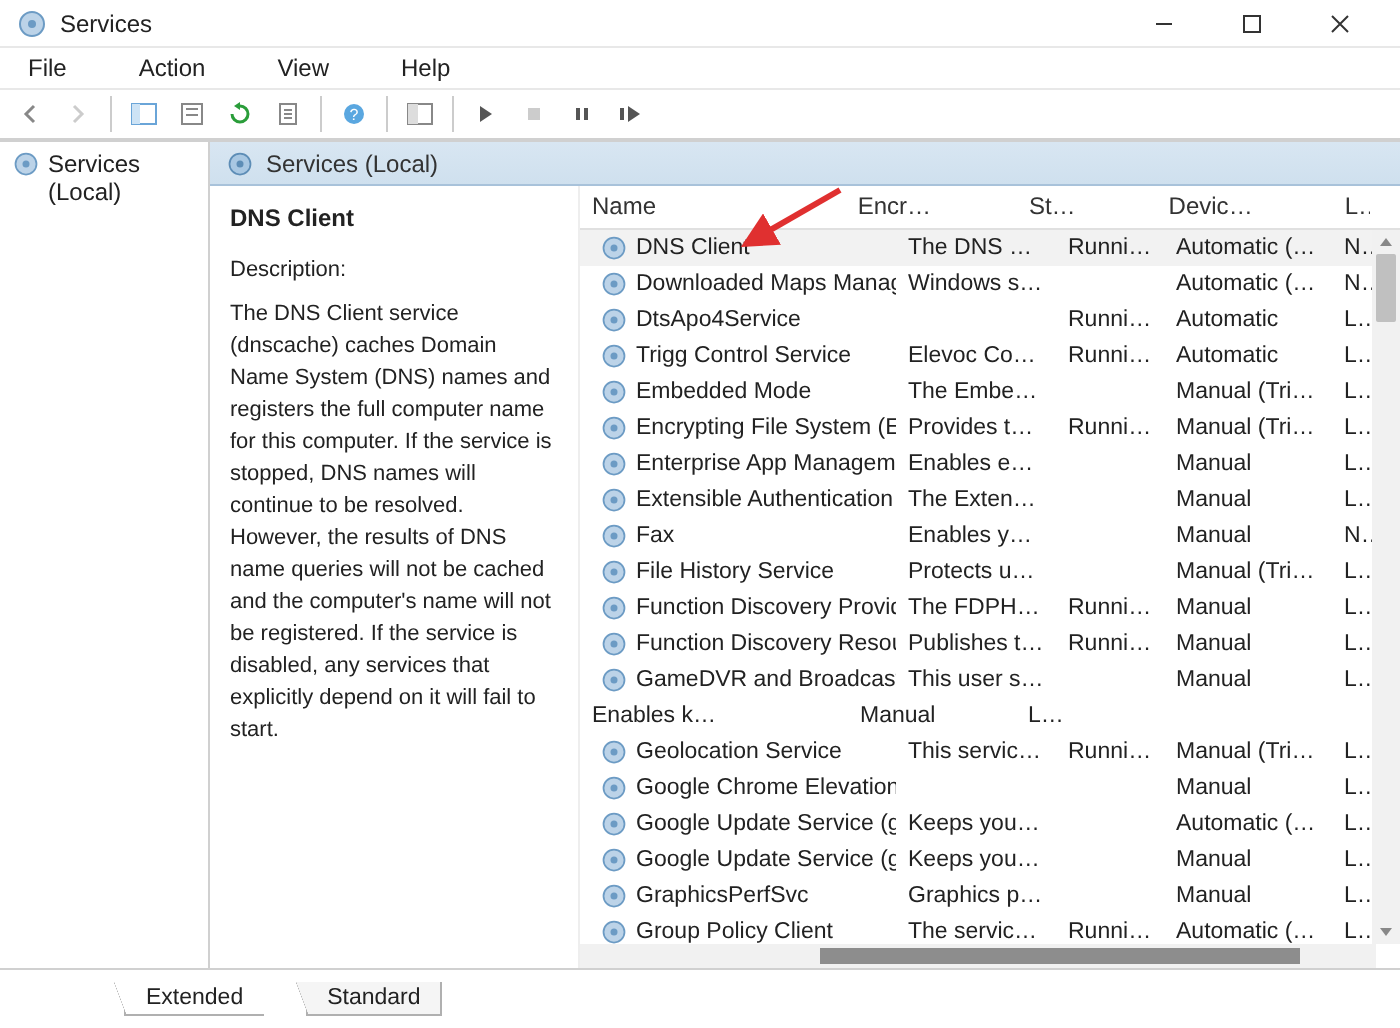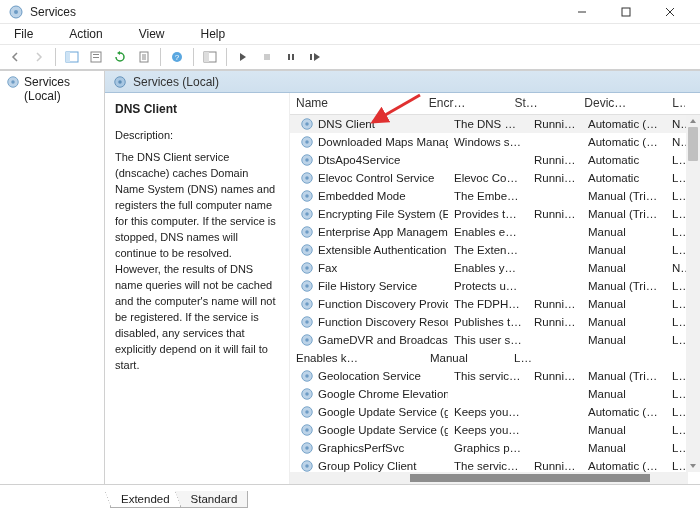--- a/index.html
+++ b/index.html
@@ -57,21 +57,21 @@
   .scrollbar-v .thumb { position: absolute; left: 2px; right: 2px; top: 12px; height: 34px; background: #c0c0c0; border-radius: 1px; }
   .scrollbar-v .arrow { position: absolute; left: 0; right: 0; height: 12px; display:flex;align-items:center;justify-content:center; }
   .scrollbar-v .arrow.up { top:0; } .scrollbar-v .arrow.dn { bottom:0; }
   .scrollbar-h { position: absolute; left: 0; right: 12px; bottom: 0; height: 12px; background: #f1f1f1; }
   .scrollbar-h .thumb { position: absolute; top:2px; bottom:2px; left: 120px; width: 240px; background:#8d8d8d; }
 
   
   .redarrow { position: absolute; left: 365px; top: 92px; pointer-events: none; }
 
   
-  .tabs { height: 24px; display: flex; align-items: flex-end; padding-left: 110px; border-top: 1px solid #d0d0d0; font-size: 11.5px; }
+  .tabs { height: 24px; display: flex; align-items: flex-end; padding-left: 62px; border-top: 1px solid #d0d0d0; font-size: 11.5px; gap: 21px; }
   .tab { padding: 2px 10px 2px 10px; border: 1px solid #b0b0b0; border-top: none; background: #f5f5f5; position: relative; }
   .tab:first-child { border-right: none; }
   .tab.active { background: #fff; }
   .tab:before { content:""; position:absolute; left:-6px; top:0; bottom:0; width:6px; background:linear-gradient(to top right, transparent 48%, #b0b0b0 50%, #f5f5f5 52%);}
   .tab.active:before { background:linear-gradient(to top right, transparent 48%, #b0b0b0 50%, #fff 52%);}
 </style>
 </head>
 <body>
 
 <div class="titlebar">
@@ -250,21 +250,21 @@
               <div class="cell c-stat">Running</div>
               <div class="cell c-type">Automatic</div>
               <div class="cell c-log">Loc</div>
             </div>
             <div class="row">
               <div class="cell c-name">
                 <svg class="rico" viewBox="0 0 16 16">
                   <circle cx="8" cy="8" r="6" fill="#bcd3e8" stroke="#6c9bc4"></circle>
                   <circle cx="8" cy="8" r="2" fill="#6c9bc4"></circle>
                 </svg>
-                <span>Elevoc Control Service</span>
+                <span>Trigg Control Service</span>
               </div>
               <div class="cell c-desc">Elevoc Contr...</div>
               <div class="cell c-stat">Running</div>
               <div class="cell c-type">Automatic</div>
               <div class="cell c-log">Loc</div>
             </div>
             <div class="row">
               <div class="cell c-name">
                 <svg class="rico" viewBox="0 0 16 16">
                   <circle cx="8" cy="8" r="6" fill="#bcd3e8" stroke="#6c9bc4"></circle>

